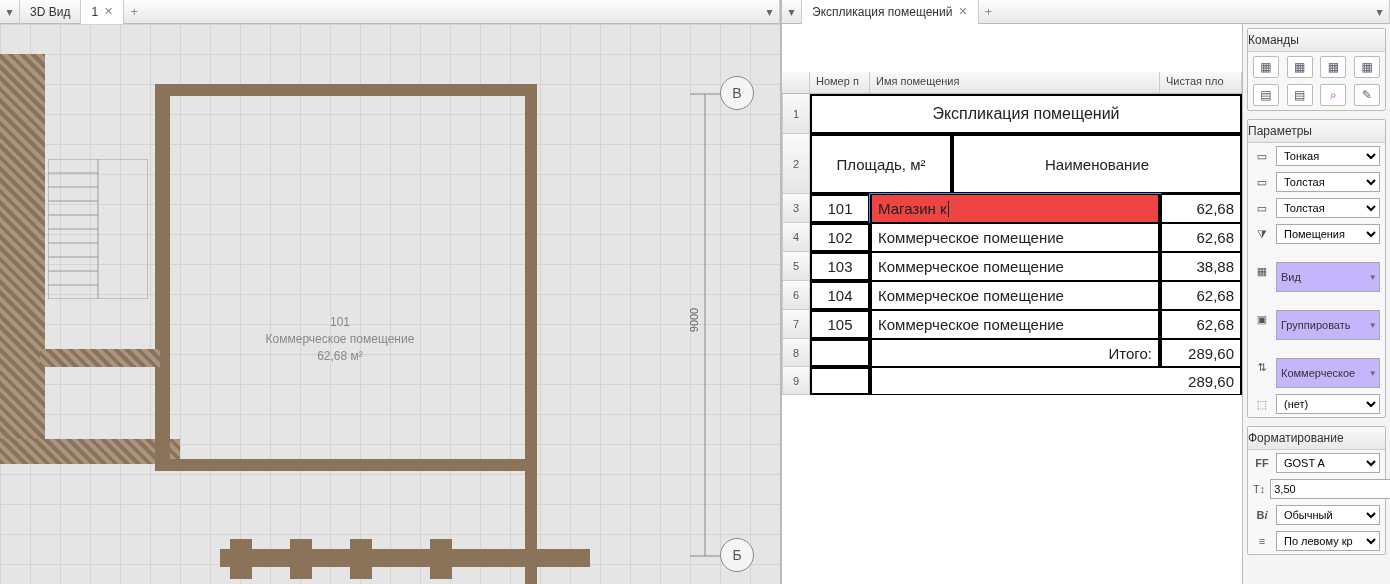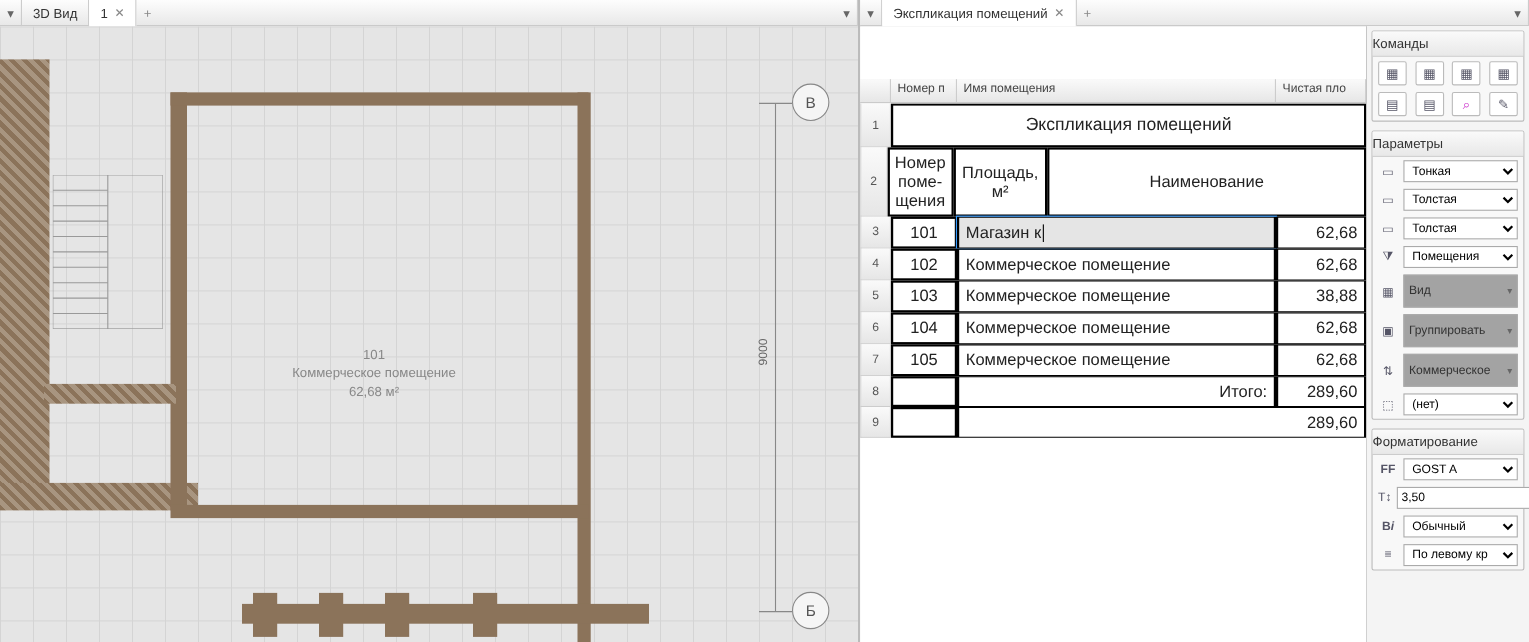--- a/index.html
+++ b/index.html
@@ -50,21 +50,21 @@
 
 
 .props { width: 148px; background: #f4f4f4; border-left: 1px solid #bbb; display: flex; flex-direction: column; font-size: 11px; color: #333; overflow-y: auto; }
 .props-section { border: 1px solid #bbb; margin: 4px; border-radius: 2px; background: #f8f8f8; }
 .props-title { padding: 4px 0; background: linear-gradient(#fafafa,#e8e8e8); border-bottom: 1px solid #ccc; font-size: 12px; }
 .cmd-grid { display: flex; flex-wrap: wrap; padding: 4px; gap: 6px; justify-content: space-around; }
 .cmd-btn { width: 26px; height: 22px; border: 1px solid #bbb; background: #fff; border-radius: 2px; display: flex; align-items: center; justify-content: center; cursor: pointer; font-size: 12px; color: #556; }
 .prop-row { display: flex; align-items: center; padding: 3px 5px; gap: 5px; }
 .prop-row .ico { width: 18px; height: 16px; display: flex; align-items: center; justify-content: center; color: #556; }
 .prop-row select, .prop-row input { flex: 1; height: 20px; font-size: 11px; border: 1px solid #aaa; background: #fff; padding: 0 3px; }
-.prop-btn { flex: 1; height: 20px; border: 1px solid #aaa; background: #a3a3a3; text-align: left; padding: 14px 4px; font-size: 11px; cursor: pointer; display: flex; align-items: center; justify-content: space-between; }
+.prop-btn { flex: 1; height: 20px; border: 1px solid #aaa; background: #c4b5fd; text-align: left; padding: 14px 4px; font-size: 11px; cursor: pointer; display: flex; align-items: center; justify-content: space-between; margin-top: 12px; }
 .prop-btn::after { content: "▾"; font-size: 9px; color: #666; }
 
 .main-right { flex: 1; display: flex; }
 
 svg { display: block; }
 </style>
 </head>
 <body>
 
 <div class="viewport-left">
@@ -164,32 +164,31 @@
         <div class="sched-row title-row">
           <div class="rn">1</div>
           <div class="cells">
             <div class="tcell" style="flex:1;border-top-width:2px;">Экспликация помещений</div>
           </div>
         </div>
 
         <div class="sched-row hdr-row">
           <div class="rn">2</div>
           <div class="cells">
-            <div class="tcell" style="width:60px;">Номер поме-щения</div>
             <div class="tcell" style="flex:1;">Площадь, м²</div>
             <div class="tcell" style="width:290px;">Наименование</div>
           </div>
         </div>
 
         <div id="data-rows">
             <div class="sched-row">
               <div class="rn">3</div>
               <div class="cells">
                 <div class="tcell num thick-b" style="width:60px;">101</div>
-                <div class="tcell" style="width:290px;border-width:1px 2px 1px 2px;background:#e5e5e5;outline:1px solid #3399ff;">Магазин к<span style="border-left:1px solid #000;height:16px;margin-left:1px;"></span></div>
+                <div class="tcell" style="width:290px;border-width:1px 2px 1px 2px;background:#ef4444;outline:1px solid #3399ff;">Магазин к<span style="border-left:1px solid #000;height:16px;margin-left:1px;"></span></div>
                 <div class="tcell right" style="flex:1;border-width:1px 2px 1px 2px;">62,68</div>
               </div>
             </div>
             <div class="sched-row">
               <div class="rn">4</div>
               <div class="cells">
                 <div class="tcell num thick-b" style="width:60px;">102</div>
                 <div class="tcell" style="width:290px;border-width:1px 2px 1px 2px;">Коммерческое помещение</div>
                 <div class="tcell right" style="flex:1;border-width:1px 2px 1px 2px;">62,68</div>
               </div>

